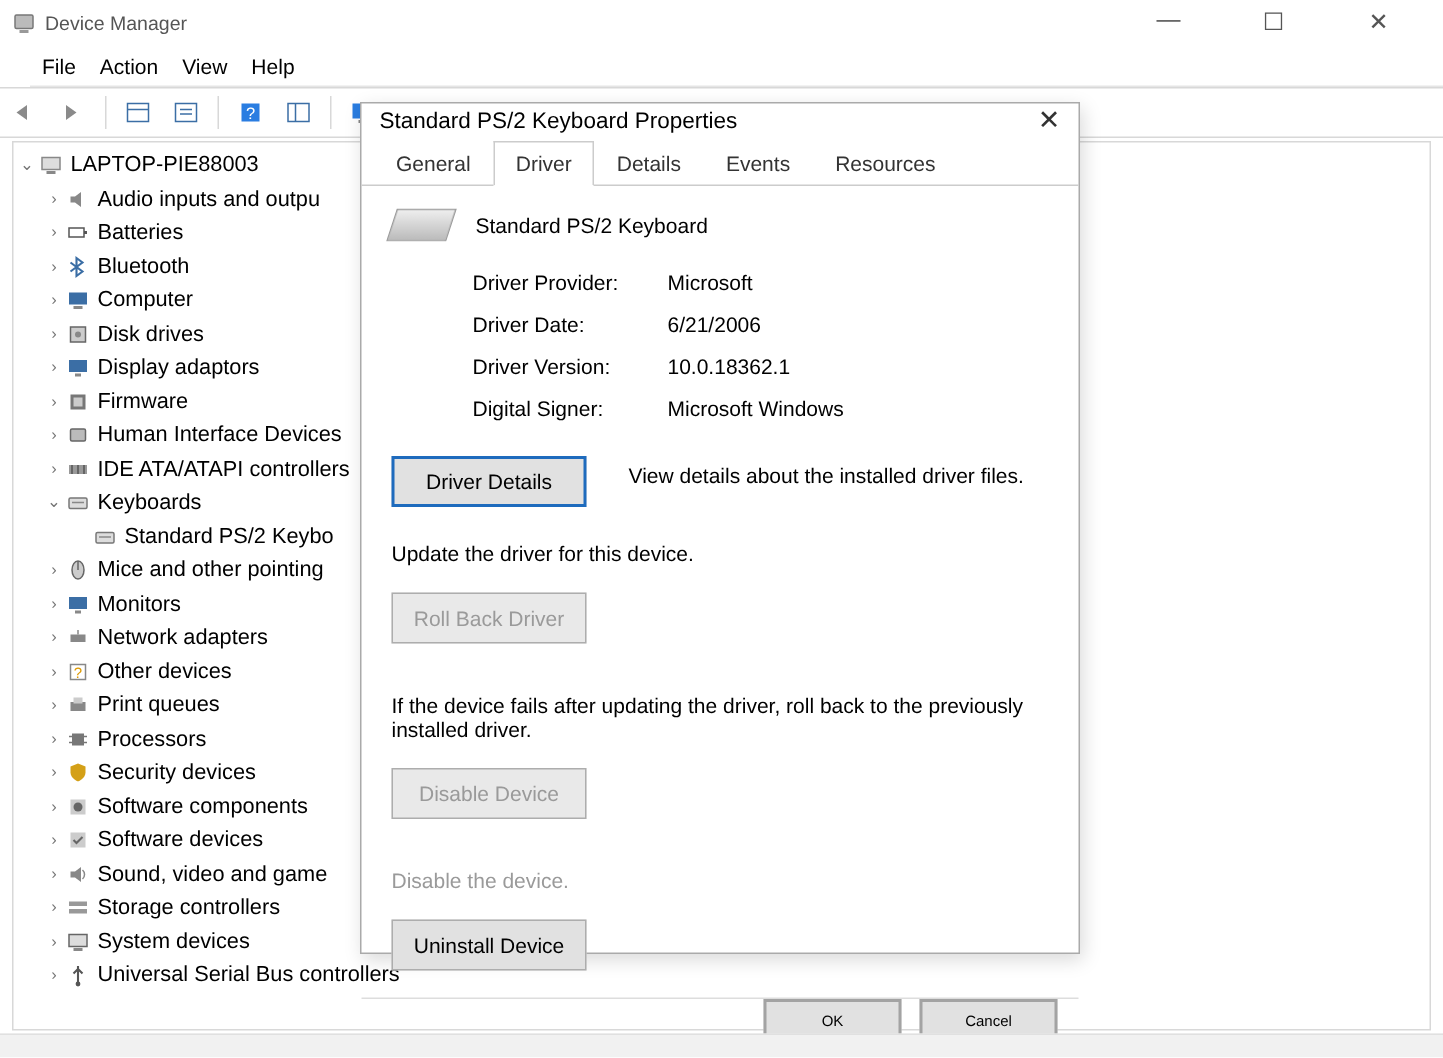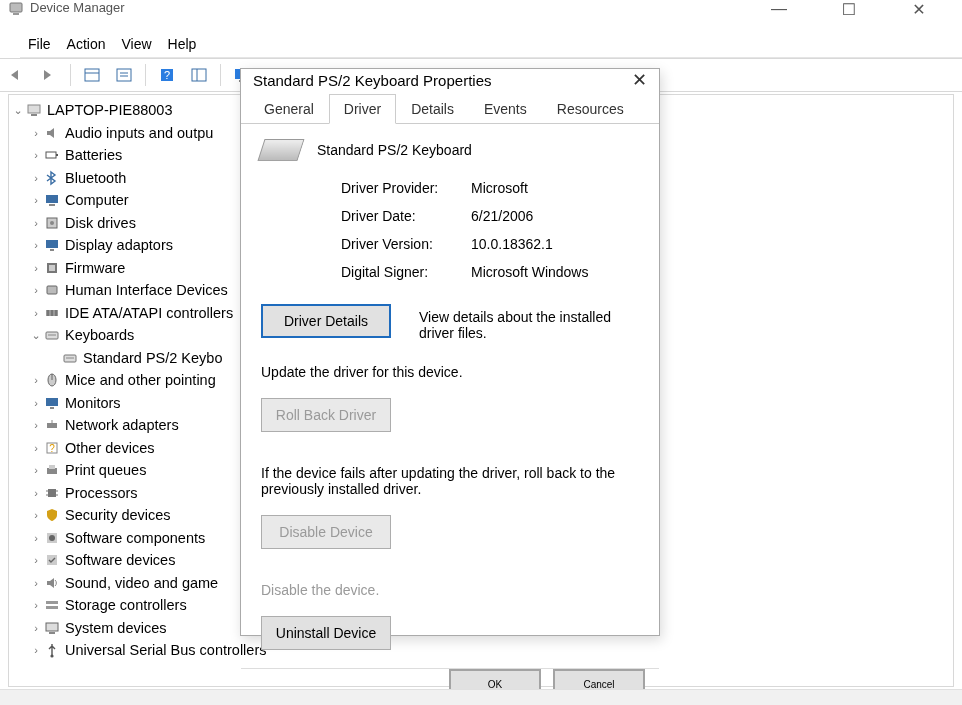--- a/index.html
+++ b/index.html
@@ -1,42 +1,42 @@
 <!DOCTYPE html>
 <html><head>
 <meta charset="utf-8">
 <style>
 * { box-sizing: border-box; font-family: "Segoe UI", Tahoma, sans-serif; }
 body { margin: 0; background: #fff; width: 962px; height: 705px; position: relative; overflow: hidden; font-size: 14px; color: #000; }
-.title-bar { height: 30px; display: flex; padding: 0 8px; }
+.title-bar { height: 30px; display: flex; align-items: center; padding: 0 8px; }
 .title-bar .icon { width: 16px; height: 16px; margin-right: 6px; display:inline-flex; align-items:center; justify-content:center; }
 .title-bar .title { font-size: 13px; color: #555; }
 .win-controls { margin-left: auto; display: flex; gap: 24px; padding-right: 12px; }
 .win-controls span { color: #555; font-size: 16px; width: 46px; text-align: center; cursor: default; }
 .menu-bar { height: 28px; display: flex; align-items: center; padding-left: 8px; gap: 16px; border-bottom: 1px solid #e5e5e5; margin-left: 20px; }
 .menu-bar span { font-size: 14px; }
 .toolbar { height: 34px; display: flex; align-items: center; border-bottom: 1px solid #d8d8d8; border-top: 1px solid #d8d8d8; padding-left: 4px; gap: 6px; }
 .toolbar .tb-btn { width: 26px; height: 26px; display: inline-flex; align-items: center; justify-content: center; color: #3b6ea5; }
 .toolbar .sep { width: 1px; height: 22px; background: #d8d8d8; margin: 0 2px; }
 .tree-pane { position: absolute; top: 94px; left: 8px; right: 8px; bottom: 18px; border: 1px solid #d8d8d8; background: #fff; padding: 4px 2px; overflow: hidden; }
 .tree { font-size: 14.5px; line-height: 22.5px; }
 .node { display: flex; align-items: center; white-space: nowrap; }
 .exp { width: 14px; text-align: center; color: #777; cursor: default; font-size: 11px; }
 .node .di { width: 18px; height: 18px; margin: 0 4px 0 0; display:inline-flex; align-items:center; justify-content:center; }
 .children { margin-left: 18px; }
-.dialog { position: absolute; top: 68px; left: 240px; width: 420px; height: 568px; background: #fff; border: 1px solid #aaa; box-shadow: 2px 4px 12px rgba(0,0,0,0.15); display: flex; flex-direction: column; }
+.dialog { position: absolute; top: 68px; left: 240px; width: 480px; height: 568px; background: #fff; border: 1px solid #aaa; box-shadow: 2px 4px 12px rgba(0,0,0,0.15); display: flex; flex-direction: column; }
 .dlg-title { height: 34px; display: flex; align-items: center; padding: 0 12px; font-size: 15px; }
 .dlg-close { margin-left: auto; font-size: 18px; color: #333; }
 .tabs { display: flex; border-bottom: 1px solid #ccc; padding: 0 8px; margin-top: 2px; }
 .tab { padding: 6px 14px; font-size: 14px; color: #333; cursor: default; border: 1px solid transparent; position: relative; top: 1px; }
 .tab.active { border: 1px solid #ccc; border-bottom-color: #fff; background: #fff; }
 .dlg-body { flex: 1; padding: 14px 20px 0 20px; font-size: 14px; }
 .dev-header { display: flex; align-items: center; gap: 16px; margin-bottom: 18px; }
 .kbimg { width: 40px; height: 24px; transform: skewX(-18deg) rotateX(25deg); background: linear-gradient(#eee,#bbb); border: 1px solid #999; }
-.info-grid { display: grid; grid-template-columns: 130px 1fr; row-gap: 12px; margin-left: 80px; margin-bottom: 24px; }
+.info-grid { display: grid; grid-template-columns: 130px 1fr; row-gap: 12px; margin-left: 54px; margin-bottom: 24px; }
 .action-row { display: flex; align-items: flex-start; gap: 28px; margin-bottom: 18px; }
 .action-row .desc { flex: 1; font-size: 14px; padding-top: 5px; }
 .action-row.disabled { color: #9a9a9a; flex-direction: column; }
 .dlg-btn { width: 130px; height: 34px; background: #e1e1e1; border: 1px solid #adadad; font-size: 14px; cursor: default; }
 .dlg-btn.focus { border: 2px solid #1e6bbd; background: #e1e1e1; }
 .dlg-btn:disabled { color: #9a9a9a; background: #e9e9e9; }
 .dlg-footer { height: 54px; border-top: 1px solid #ddd; display: flex; align-items: center; justify-content: flex-end; padding: 0 14px; gap: 12px; }
 .dlg-footer button { width: 92px; height: 30px; background: #e1e1e1; border: 2px solid #a3a3a3; font-size: 10px; }
 .status-bar { position: absolute; left: 0; right: 0; bottom: 0; height: 16px; background: #f1f1f1; border-top: 1px solid #e0e0e0; }
 svg { display: block; }

